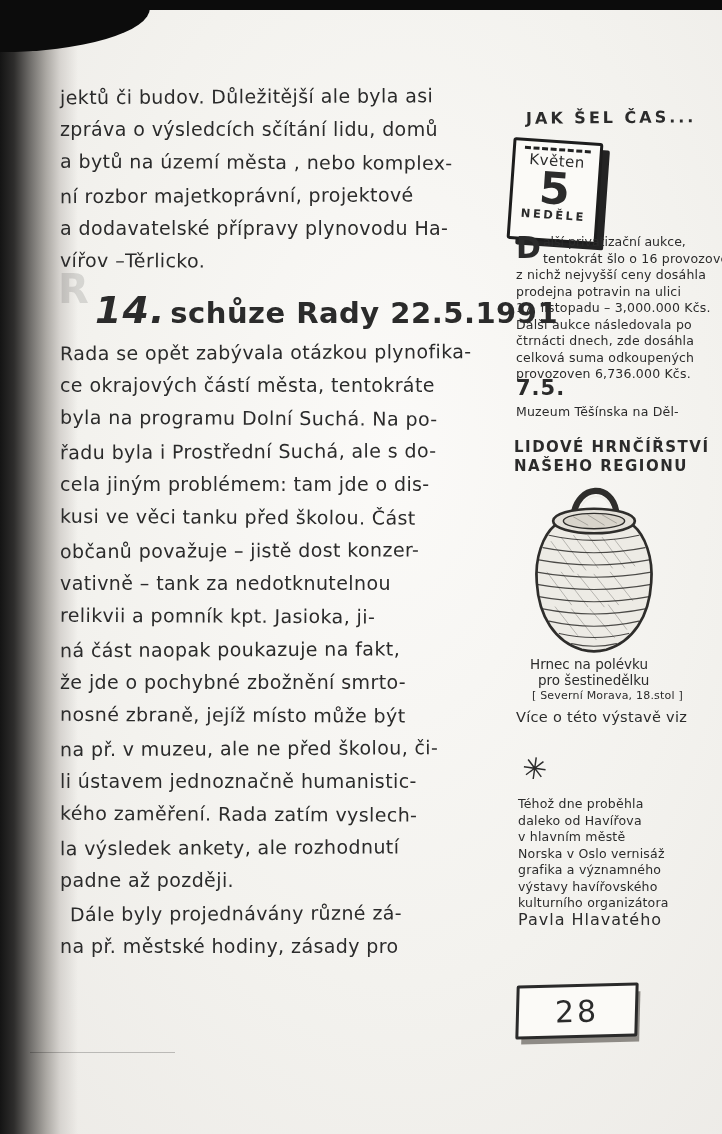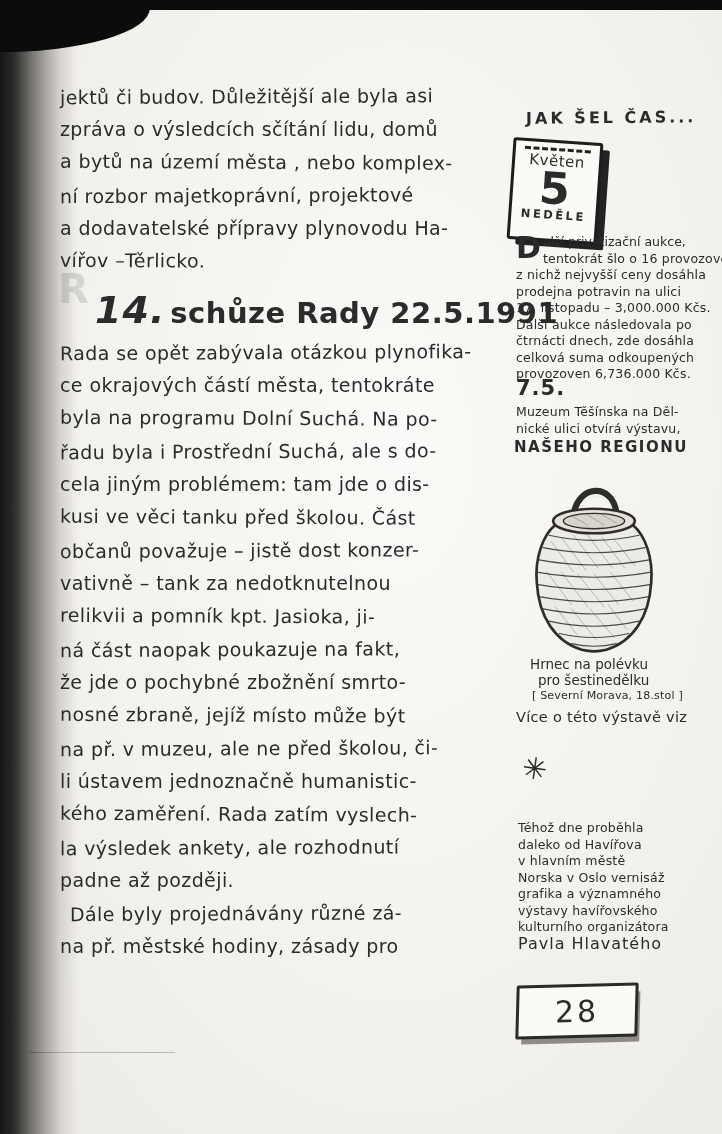--- a/index.html
+++ b/index.html
@@ -49,21 +49,21 @@
 
   .pot{position:absolute;left:14px;top:366px;}
   .caption{position:absolute;left:30px;top:548px;width:190px;}
   .cap-line{font-size:13.5px;line-height:16px;white-space:nowrap;}
   .cap-line:nth-child(2){padding-left:8px;}
   .cap-line:nth-child(3){font-size:11px;padding-left:2px;letter-spacing:.2px;}
   .more{position:absolute;left:16px;top:600px;width:204px;}
   .more-line{font-size:14.5px;line-height:18px;white-space:nowrap;letter-spacing:.3px;}
 
   .asterisk{position:absolute;left:22px;top:646px;font-size:30px;line-height:1;transform:rotate(8deg);}
-  .oslo{position:absolute;left:18px;top:712px;width:202px;}
+  .oslo{position:absolute;left:18px;top:688px;width:202px;}
   .oslo .note-line:last-child{font-size:16px;letter-spacing:1px;}
 
   
   .pagebox{position:absolute;left:516px;top:984px;width:116px;height:48px;z-index:8;
     background:#fbfaf7;border:3px solid #2a2a2a;border-radius:2px;transform:rotate(-1.5deg) skewX(-3deg);
     box-shadow:4px 7px 0 -2px #8e8b86;display:flex;align-items:center;justify-content:center;}
   .pagebox span{font-size:30px;letter-spacing:3px;transform:skewX(3deg);}
 </style>
 </head>
 <body>
@@ -136,23 +136,23 @@
           <div class="note-line">Další aukce následovala po</div>
           <div class="note-line">čtrnácti dnech, zde dosáhla</div>
           <div class="note-line">celková suma odkoupených</div>
           <div class="note-line">provozoven 6,736.000 Kčs.</div>
         </div>
     </div>
 
     <div class="date2">7.5.</div>
     <div class="museum">
         <div class="note-line">Muzeum Těšínska na Děl-</div>
-        <div class="note-line">nické ulici otvírá výstavu,</div>
       </div>
     <div class="caps">
+        <div class="caps-line">LIDOVÉ HRNČÍŘSTVÍ</div>
         <div class="caps-line">NAŠEHO REGIONU</div>
       </div>
 
     <svg class="pot" width="160" height="186" viewBox="0 0 156 182">
       <g fill="none" stroke="#2e2d2b" stroke-linecap="round">
         <path d="M58,40 C62,10 96,8 100,38" stroke-width="6"></path>
         <path d="M63,40 C67,17 92,15 96,38" stroke-width="1.4" stroke="#efede8"></path>
         <path d="M40,50 C28,60 20,82 22,106 C24,140 40,164 66,172 C74,174 82,174 90,172 C116,164 132,140 134,106 C136,82 128,60 116,50 Z" fill="#edebe5" stroke-width="2.6"></path>
         <ellipse cx="78" cy="46" rx="40" ry="12" fill="#e4e1da" stroke-width="2.6"></ellipse>
         <ellipse cx="78" cy="46" rx="30" ry="7.5" fill="#d8d4cb" stroke-width="1.4"></ellipse>

